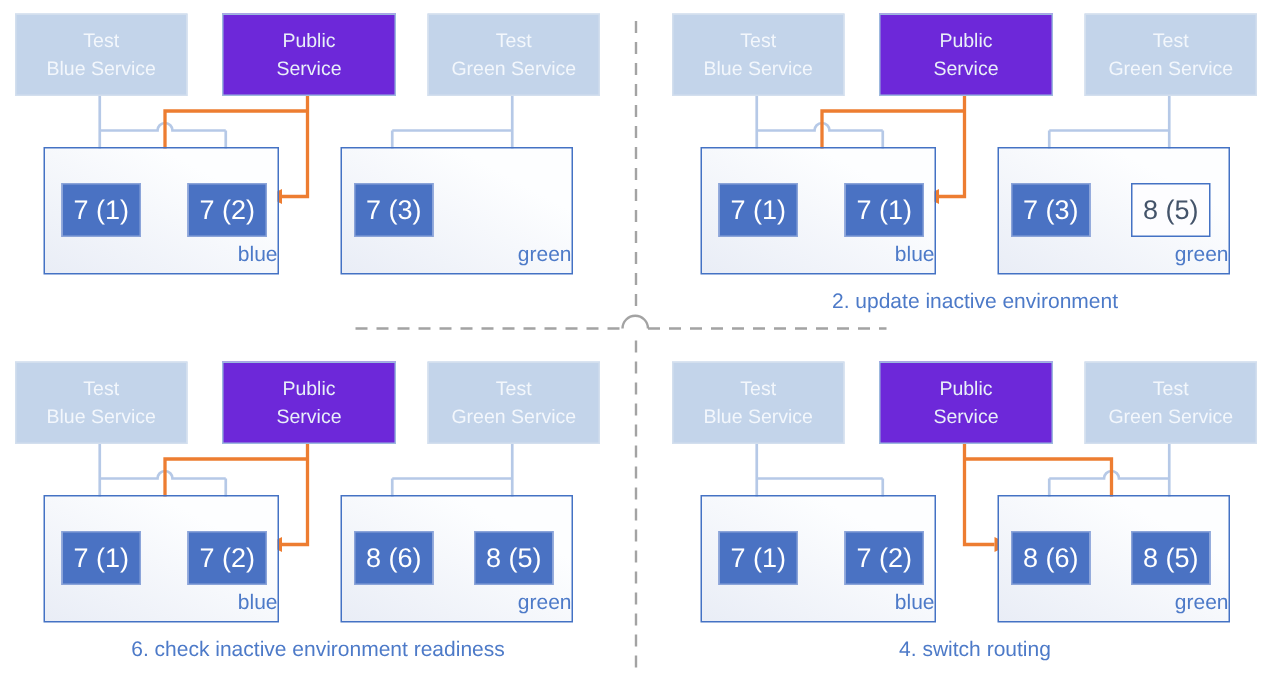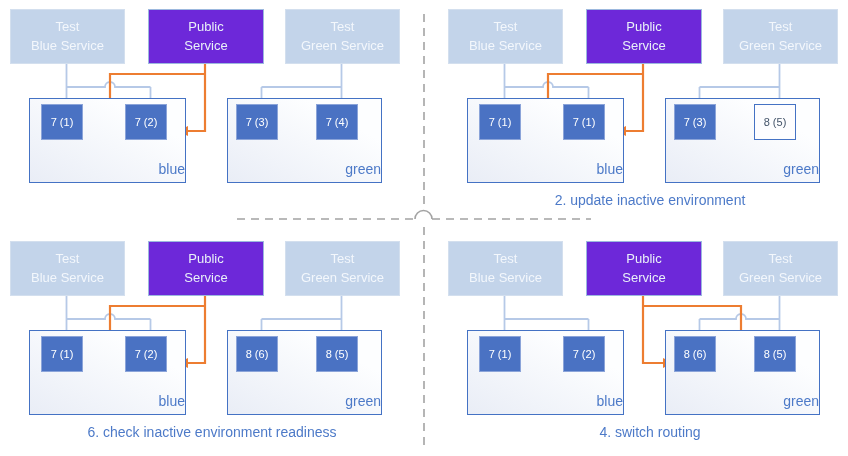--- a/index.html
+++ b/index.html
@@ -21,23 +21,23 @@
   }
   .svc.light{background:#c3d4ea;border:1px solid #d3dfee;color:#f3f7fc;}
   .svc.dark{background:#6d28d9;border:1px solid #9cb8de;color:#e9f0f8;}
   .env{
     position:absolute;top:98px;height:85px;
     border:1.5px solid #4472c4;
     background:linear-gradient(to top right,#e9edf6,#fdfeff 75%);
     box-sizing:border-box;
   }
   .pod{
-    position:absolute;top:5px;width:42px;height:36px;
+    position:absolute;top:23px;width:53px;height:36px;
     background:#4a72c3;border:1.5px solid #8ba4d9;box-sizing:border-box;
-    color:#fff;font-size:11px;display:flex;align-items:center;justify-content:center;
+    color:#fff;font-size:18px;display:flex;align-items:center;justify-content:center;
   }
   .pod.new{background:#fdfdff;border:1px solid #4472c4;color:#44546a;}
   .env-label{
     position:absolute;left:0;right:0;bottom:5px;text-align:right;
     color:#4d7ac8;font-size:14px;
   }
   .caption{
     position:absolute;top:192px;left:0;width:424px;text-align:center;
     color:#4d7ac8;font-size:14px;
   }
@@ -77,21 +77,20 @@
 Service</span></div>
     <div class="svc light" style="left:285px"><span>Test
 Green Service</span></div>
     <div class="env" style="left:29px;width:157px">
       <div class="pod current" style="left:11px">7 (1)</div>
       <div class="pod current" style="left:95px">7 (2)</div>
       <div class="env-label">blue</div>
     </div>
     <div class="env" style="left:227px;width:155px">
       <div class="pod current" style="left:8px">7 (3)</div>
-      <div class="pod current" style="left:88px">7 (4)</div>
       <div class="env-label">green</div>
     </div>
   </div>
 
   <div class="quadrant" style="left:438px;top:0">
     <svg class="wires" width="424" height="228" viewBox="0 0 424 228">
       <g class="lt">
         <path d="M66.5 62 V104"></path>
         <path d="M66.5 87 H105 A5 5 0 0 1 115 87 H150.5"></path>
         <path d="M150.5 87 V104"></path>

